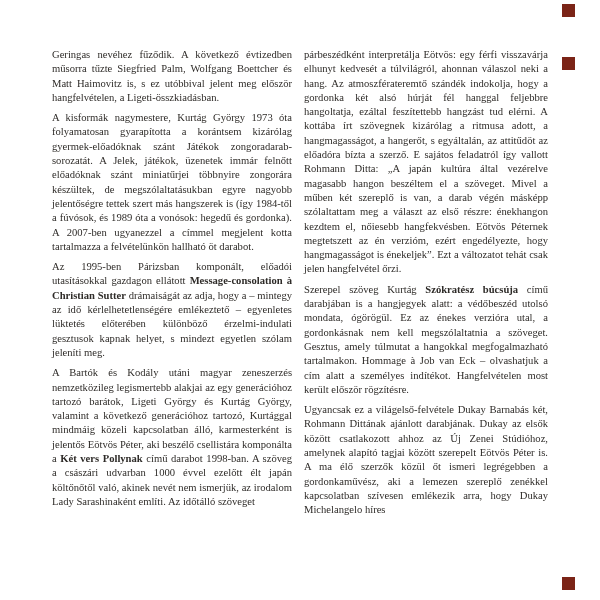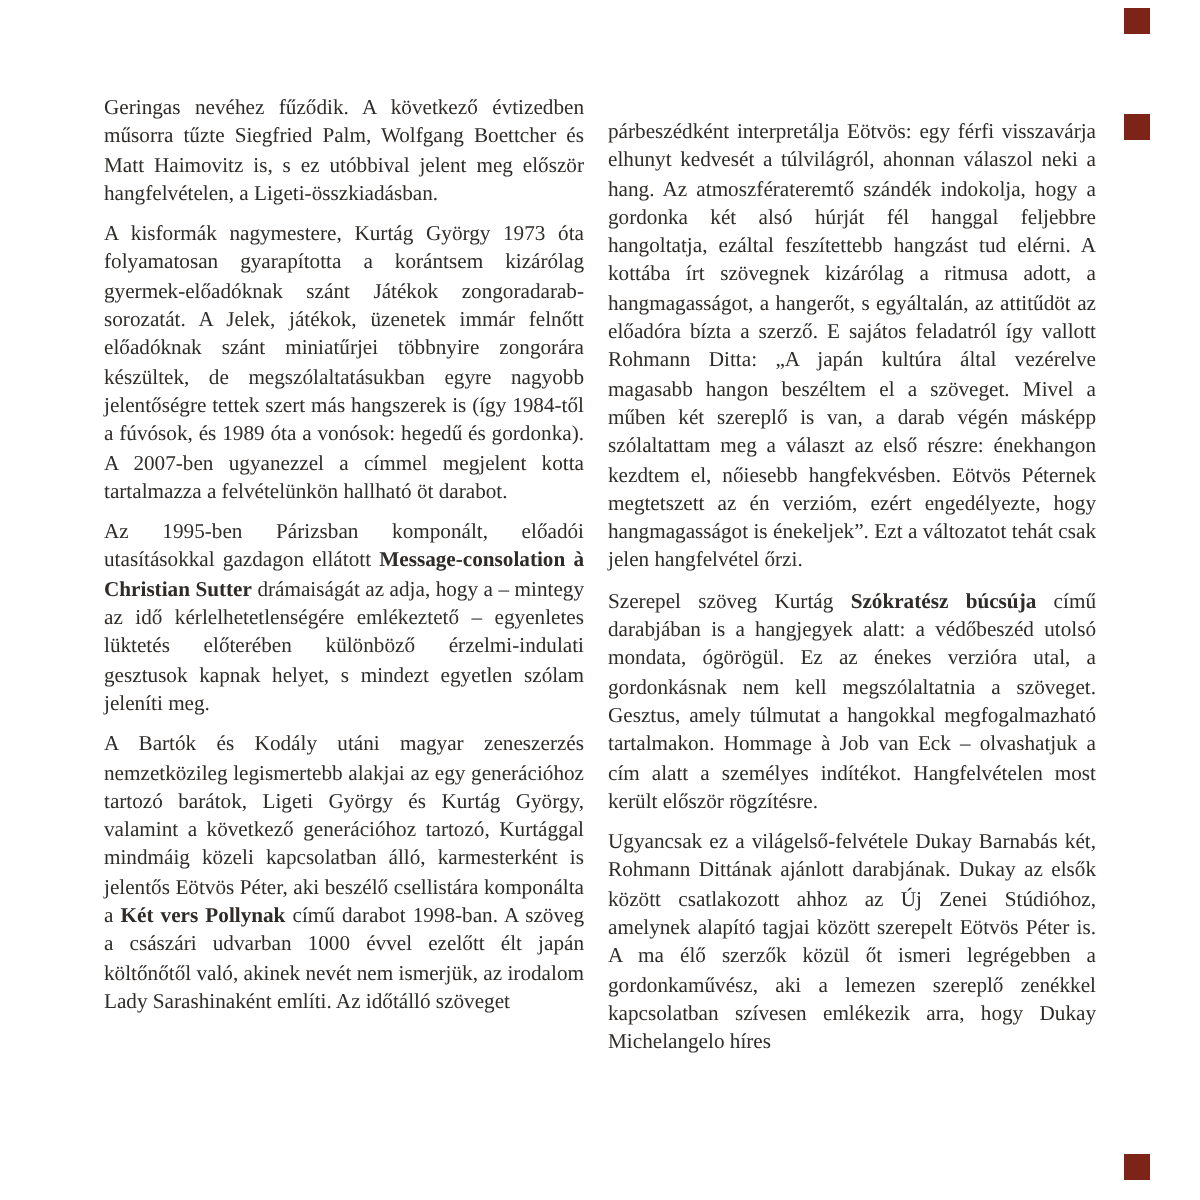--- a/index.html
+++ b/index.html
@@ -19,21 +19,21 @@
     position: absolute;
     top: 48px;
     color: #2e2b28;
     font-size: 10.6px;
     line-height: 14.3px;
     text-align: justify;
     text-justify: inter-word;
     font-family: Liberation Serif, serif;
   }
   .column-left  { left: 52px;  width: 240px; }
-  .column-right { left: 304px; width: 244px; margin-top: 12px; }
+  .column-right { left: 304px; width: 244px; }
   .para {
     margin: 0 0 6px 0;
     padding: 0;
   }
   .para b { font-weight: bold; }
   .marker {
     position: absolute;
     width: 13px;
     height: 13px;
     background: var(--accent, #7b2417);

